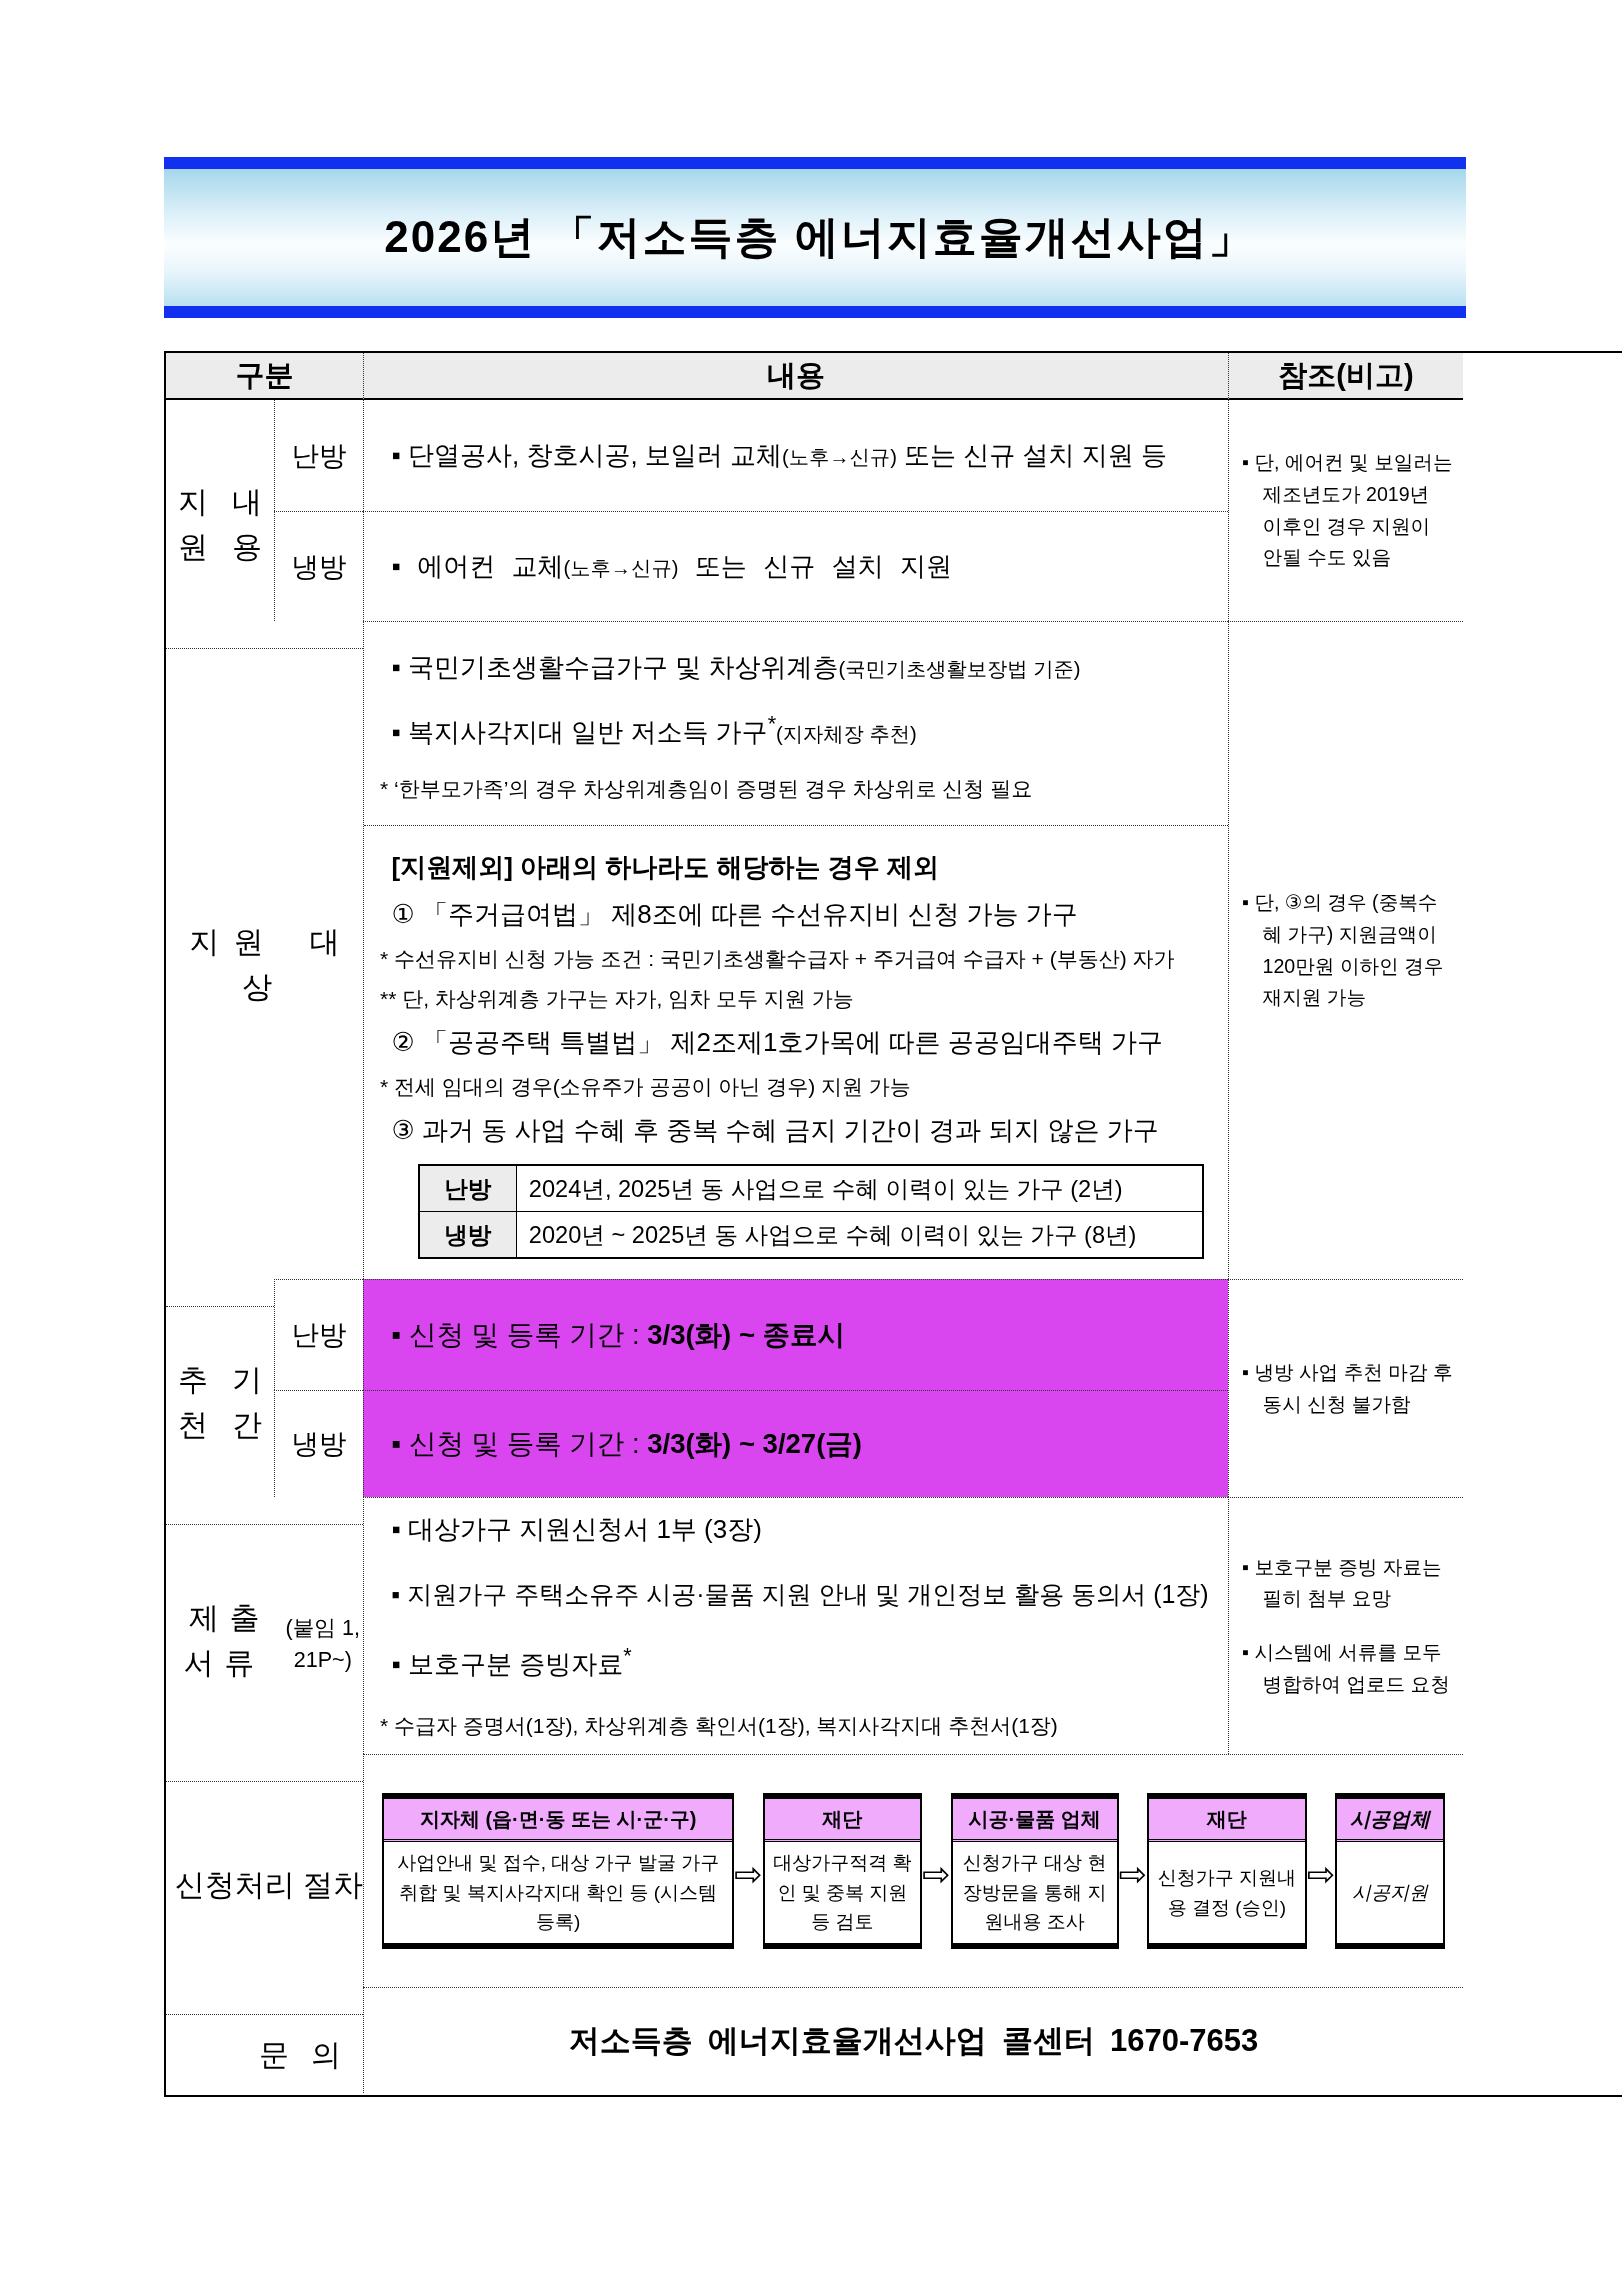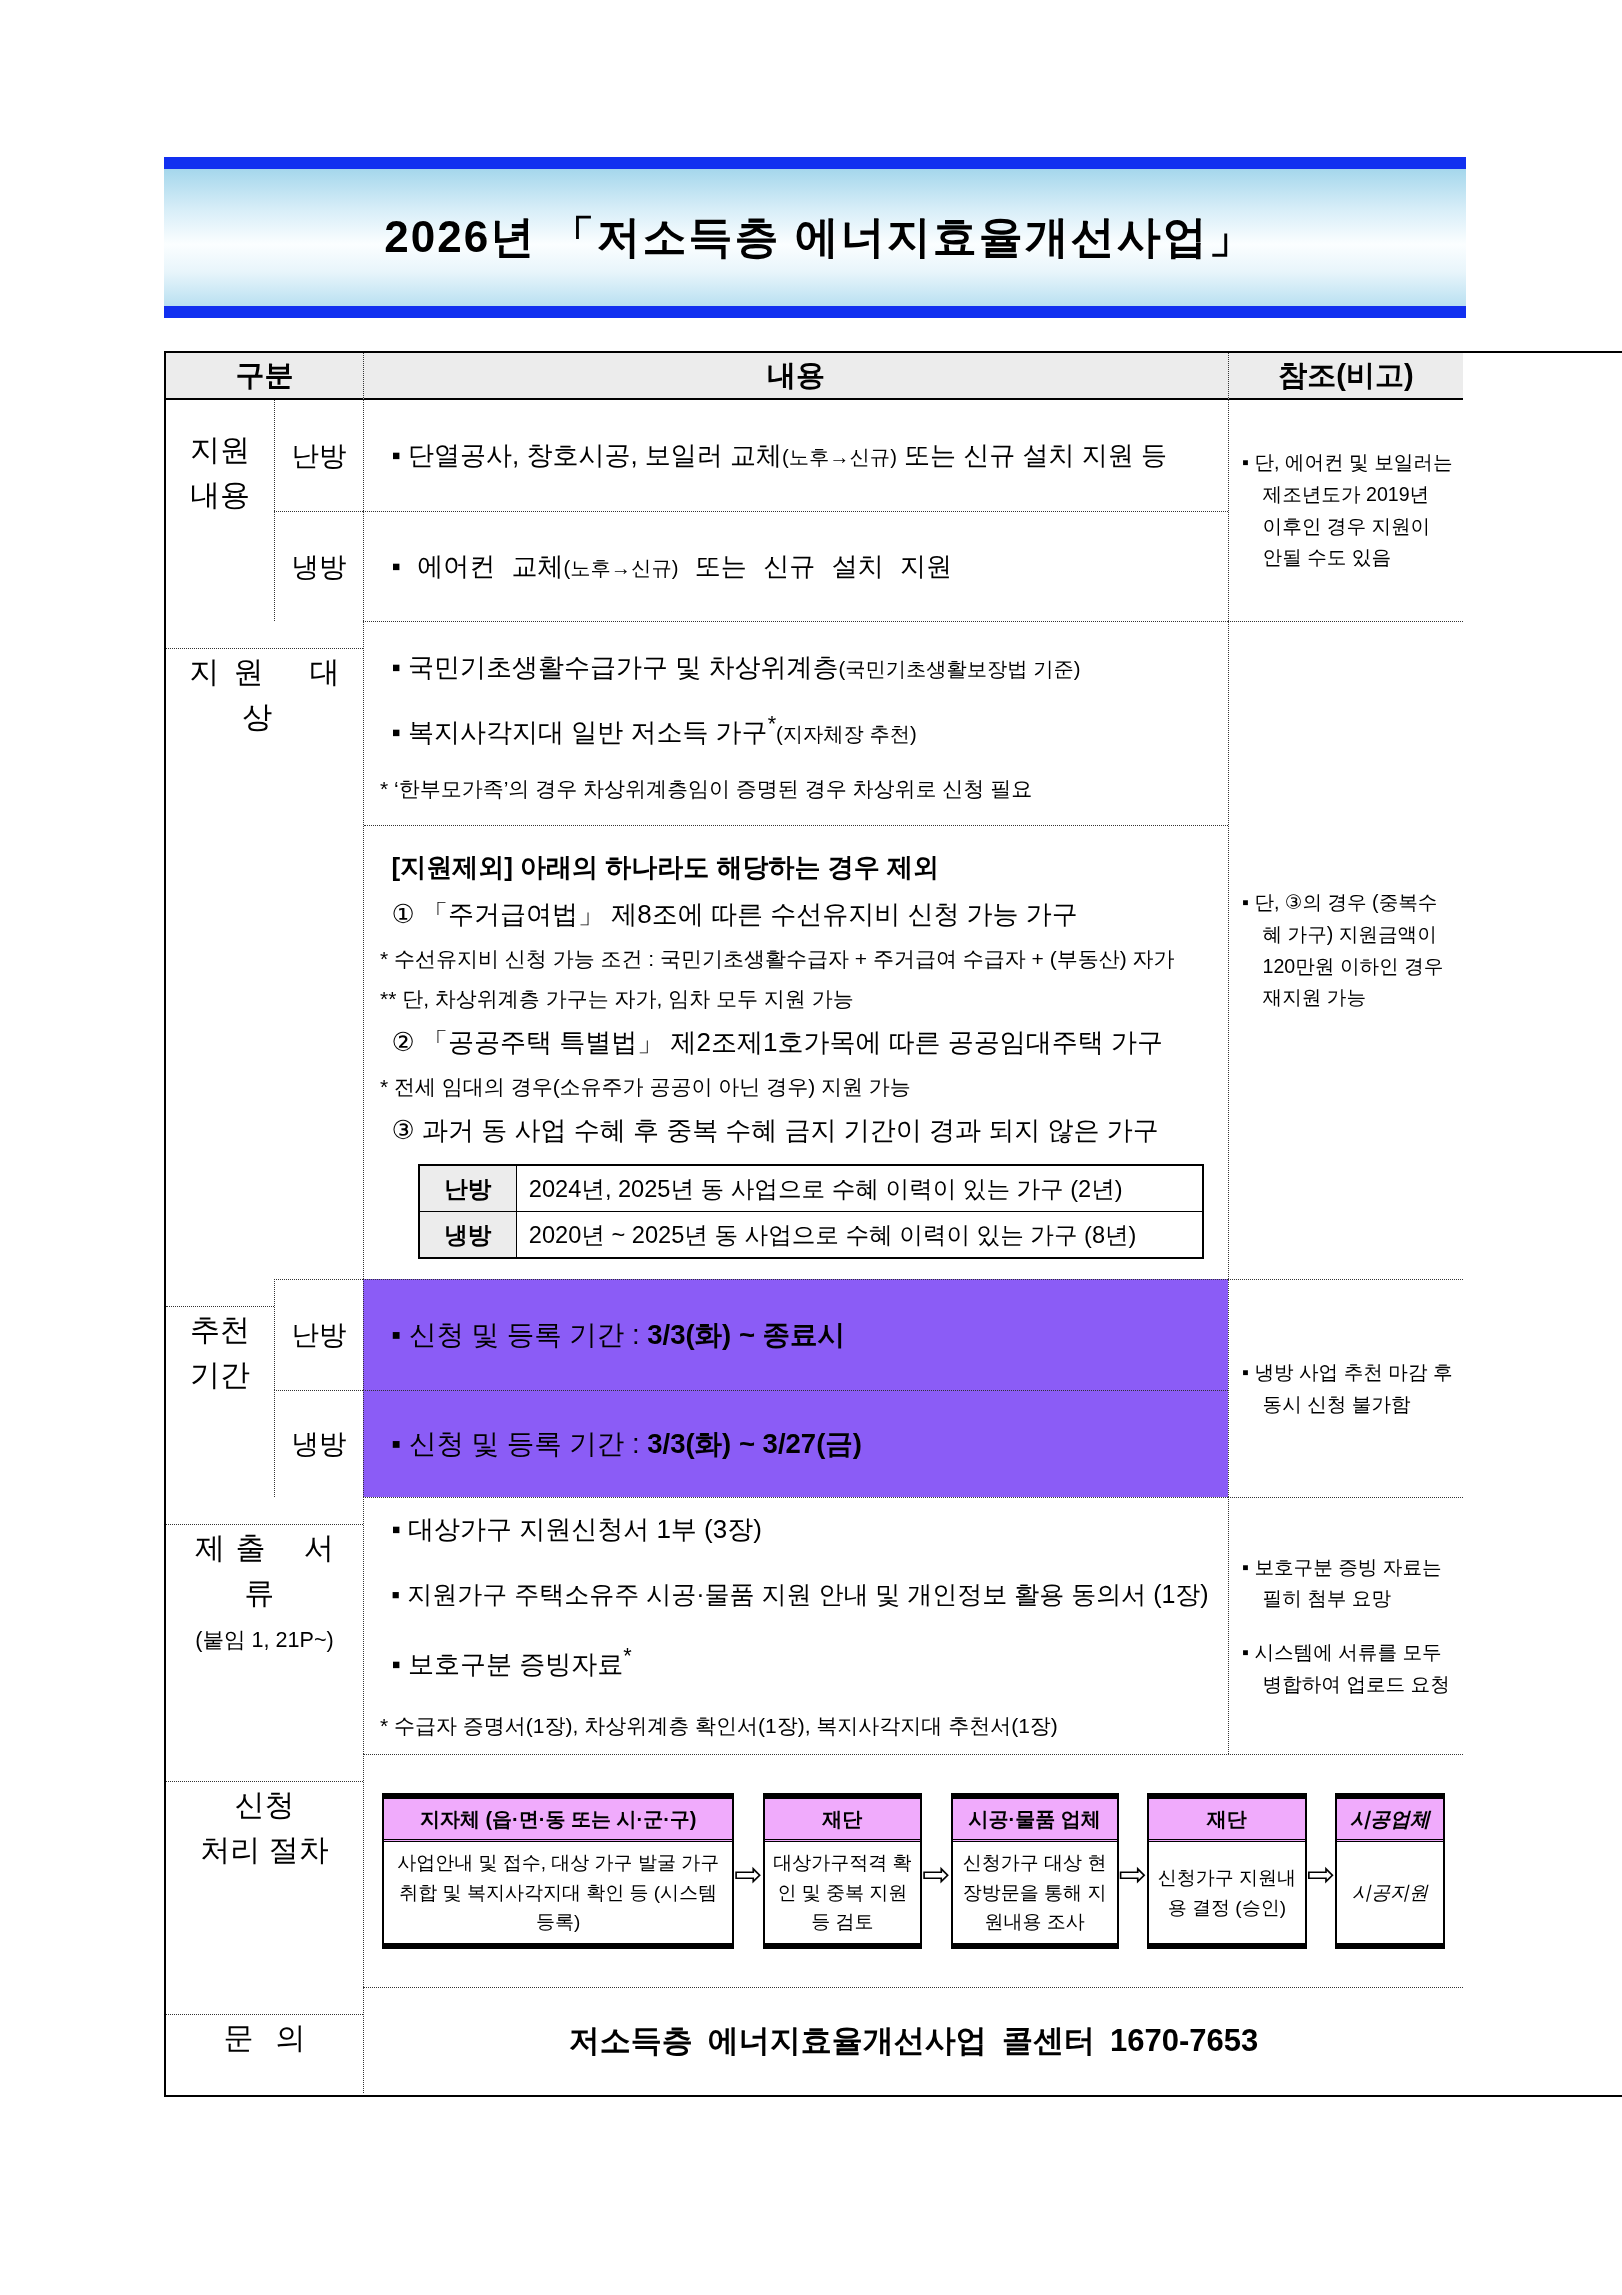--- a/index.html
+++ b/index.html
@@ -32,41 +32,41 @@
   }
   .c { position:relative; overflow:hidden; }
   .bl { border-left:1.3px dotted #333; }
   .bt { border-top:1.3px dotted #333; }
   .hdr {
     background:#ececec; border-bottom:2px solid #000;
     display:flex; align-items:center; justify-content:center;
     font-size:29px; font-weight:700;
   }
   .lblcell {
-    display:flex; flex-direction:column; align-items:center; justify-content:flex-start;
+    display:flex; flex-direction:row; align-items:center; justify-content:flex-end;
     font-size:30px; line-height:1.5; text-align:center;margin-top:27px;
   }
   .sp2 { letter-spacing:14.4px; word-spacing:9.2px; text-indent:14.4px; }
   .lbl-sub { font-size:21.6px; letter-spacing:0; word-spacing:0; text-indent:0; margin-top:9.2px; }
   .subcell {
     display:flex; align-items:center; justify-content:center;
     font-size:27.5px;
   }
   .content {
     display:flex; flex-direction:column; justify-content:center;
     padding:13px 13px 13px 27.5px; font-size:26px; line-height:1.45;
   }
   .refcell {
     display:flex; flex-direction:column; justify-content:center;
     padding:11.8px 9.2px 11.8px 13px; font-size:19.6px; line-height:1.62; gap:22px;
   }
   .note { padding-left:1.05em; text-indent:-1.05em; }
   .sm { font-size:0.78em; }
   .b { font-weight:800; }
-  .yellow { background:#8b5cf6; }
+  .yellow { background:#d946ef; }
   .wsp { word-spacing:9.2px; }
   .fnote { font-size:21px; padding-left:10.5px; }
 
   
   .target-wrap { display:flex; flex-direction:column; justify-content:flex-start; padding:0; }
   .target-a {
     border-bottom:1.3px dotted #333;
     padding:27.5px 11.8px 22px 27.5px; display:flex; flex-direction:column; gap:26px;
     font-size:26px;
   }

